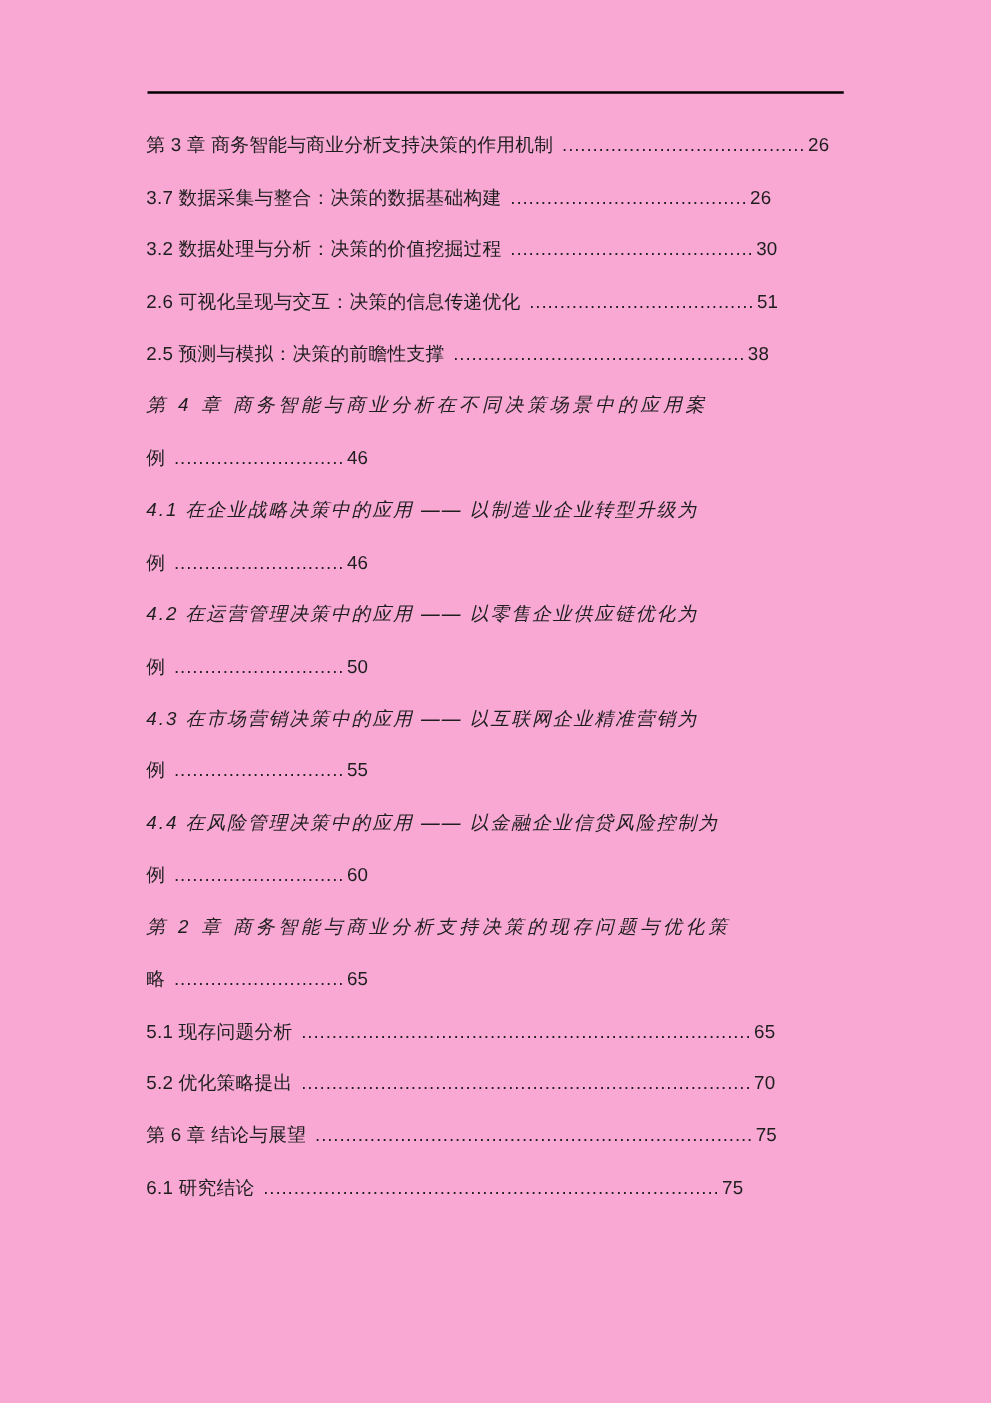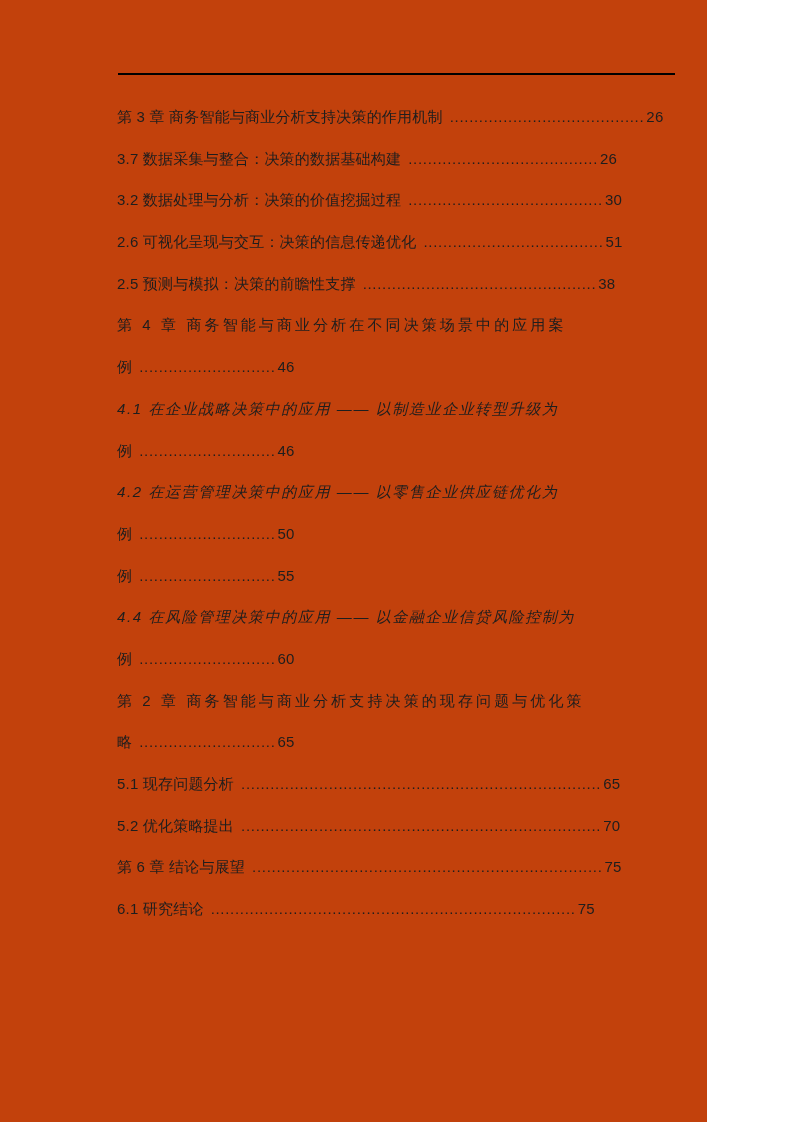--- a/index.html
+++ b/index.html
@@ -2,29 +2,29 @@
 <html><head>
 <meta charset="utf-8">
 <title>Document</title>
 <style>
   html,body{margin:0;padding:0;}
   body{
     width:793px;height:1122px;background:#ffffff;
     font-family:"Liberation Sans","DejaVu Sans",sans-serif;
     color:#1e1e1e;
   }
-  .page{position:relative;width:707px;height:1122px;overflow:hidden;background:#c2410c;}
+  .page{position:relative;width:793px;height:1122px;overflow:hidden;background:#f9a8d4;}
   .top-rule{position:absolute;left:118px;top:73px;width:557px;height:2px;background:#000000;}
   .toc{position:absolute;left:117px;top:96px;width:620px;}
   .row{
     height:41.7px;line-height:41.7px;font-size:15px;
     white-space:nowrap;letter-spacing:0.2px;
   }
   .row.stretch{letter-spacing:1.6px;font-style:italic;}
-  .row.stretch-lg{letter-spacing:3.1px;}
+  .row.stretch-lg{letter-spacing:3.1px;font-style:italic;}
   .dots{letter-spacing:0.7px;margin-left:7px;}
   .pg{margin-left:2px;}
 </style>
 </head>
 <body>
 
 <div class="page">
   <div class="top-rule"></div>
 
   <div class="toc">
@@ -45,20 +45,21 @@
     <div class="row"><span>例</span><span class="dots">............................</span><span class="pg">46</span></div>
 
     <div class="row stretch"><span>4.1 在企业战略决策中的应用 —— 以制造业企业转型升级为</span><span class="dots"></span><span class="pg"></span></div>
 
     <div class="row"><span>例</span><span class="dots">............................</span><span class="pg">46</span></div>
 
     <div class="row stretch"><span>4.2 在运营管理决策中的应用 —— 以零售企业供应链优化为</span><span class="dots"></span><span class="pg"></span></div>
 
     <div class="row"><span>例</span><span class="dots">............................</span><span class="pg">50</span></div>
 
+    <div class="row stretch"><span>4.3 在市场营销决策中的应用 —— 以互联网企业精准营销为</span><span class="dots"></span><span class="pg"></span></div>
 
     <div class="row"><span>例</span><span class="dots">............................</span><span class="pg">55</span></div>
 
     <div class="row stretch"><span>4.4 在风险管理决策中的应用 —— 以金融企业信贷风险控制为</span><span class="dots"></span><span class="pg"></span></div>
 
     <div class="row"><span>例</span><span class="dots">............................</span><span class="pg">60</span></div>
 
     <div class="row stretch-lg"><span>第 2 章 商务智能与商业分析支持决策的现存问题与优化策</span><span class="dots"></span><span class="pg"></span></div>
 
     <div class="row"><span>略</span><span class="dots">............................</span><span class="pg">65</span></div>

